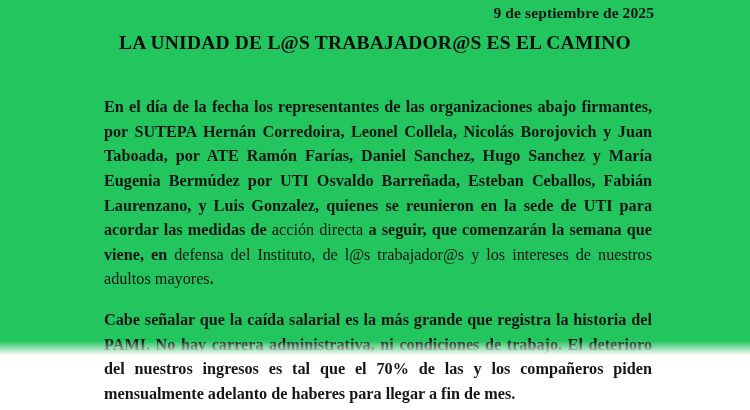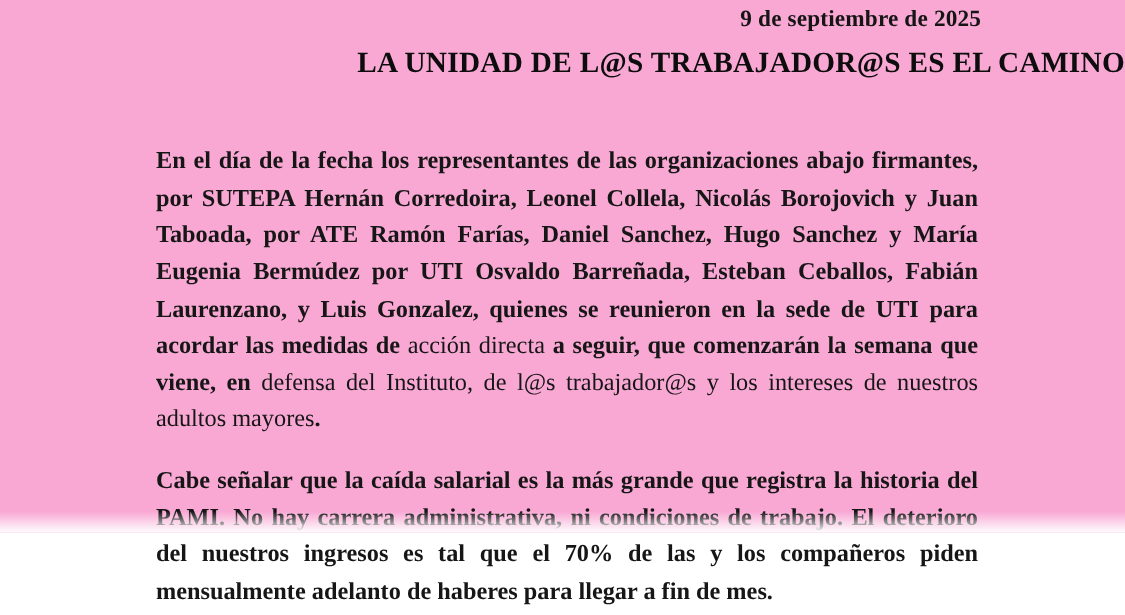--- a/index.html
+++ b/index.html
@@ -13,38 +13,38 @@
     font-family: "Liberation Serif", serif;
     color: #111111;
     overflow: hidden;
   }
   .page {
     position: relative;
     width: 750px;
     height: 355px;
     box-sizing: border-box;
     padding: 16px;
-    background: #f9a8d4;
+    background: #22c55e;
   }
   .date-line {
     position: absolute;
     top: 4px;
     right: 96px;
     font-size: 15.5px;
     font-weight: 700;
     letter-spacing: 0.1px;
     color: #151515;
     font-family: "Liberation Serif", serif;
   }
   .doc-title {
     position: absolute;
     top: 32px;
     left: 0;
     width: 750px;
-    text-align: right;
+    text-align: center;
     font-size: 19.5px;
     font-weight: 700;
     letter-spacing: 0.2px;
     color: #0d0d0d;
     font-family: "Liberation Serif", serif;
   }
   .body-block {
     position: absolute;
     top: 95px;
     left: 104px;

